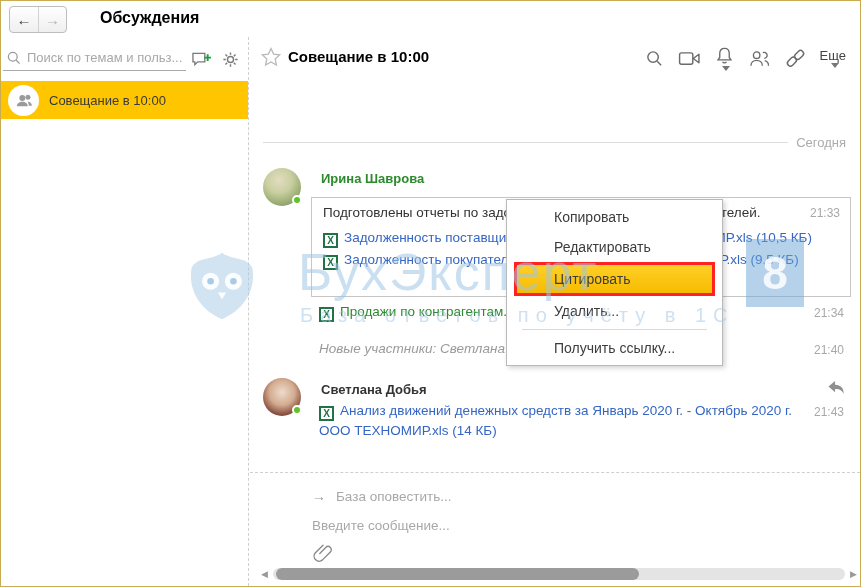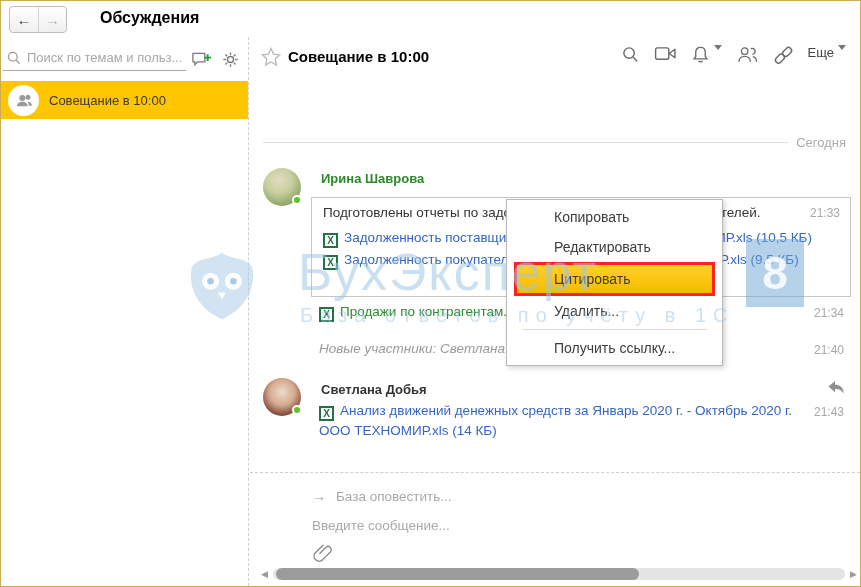--- a/index.html
+++ b/index.html
@@ -25,21 +25,21 @@
   .tool-ic { position:absolute; top:4px; width:24px; height:24px; display:flex; align-items:center; justify-content:center; }
   .list-item { position:absolute; left:0; top:44px; width:247px; height:38px; background:#ffc600; display:flex; align-items:center; }
   .group-avatar { width:31px; height:31px; border-radius:50%; background:#fff; margin-left:7px; display:flex; align-items:center; justify-content:center; }
   .list-item-label { margin-left:10px; font-size:13px; color:#3a3a3a; }
 
   
   .chat-header { position:absolute; left:249px; top:36px; right:0; height:42px; background:#fff; }
   .star { position:absolute; left:10px; top:9px; }
   .chat-title { position:absolute; left:38px; top:11px; font-size:15px; font-weight:bold; color:#000; }
   .hdr-icons { position:absolute; right:14px; top:8px; display:flex; align-items:center; gap:14px; }
-  .hdr-ic { display:flex; justify-content:center; height:26px; }
+  .hdr-ic { display:flex; align-items:center; justify-content:center; height:26px;flex-direction:column; }
   .caret { width:0; height:0; border-left:4px solid transparent; border-right:4px solid transparent; border-top:5px solid #777; margin-left:4px; }
   .more-lbl { font-size:13px; color:#444; }
 
   
   .date-divider { position:absolute; left:262px; top:134px; right:14px; display:flex; align-items:center; }
   .date-divider .line { flex:1; border-top:1px solid #dcdcdc; }
   .date-divider span { margin-left:8px; font-size:13px; color:#ababab; }
 
   .avatar { position:absolute; width:38px; height:38px; border-radius:50%; }
   .avatar .dot { position:absolute; right:-1px; bottom:1px; width:10px; height:10px; border-radius:50%; background:#5fc327; border:2px solid #fff; }

